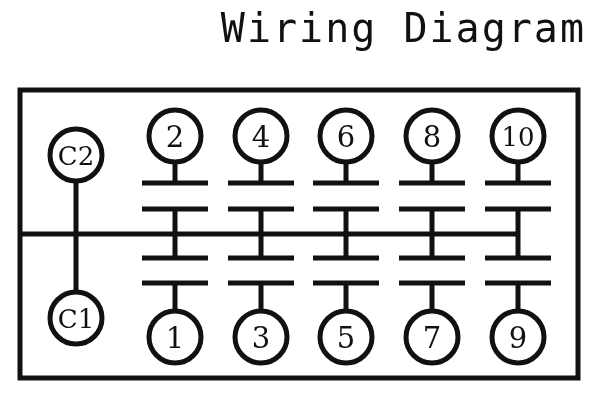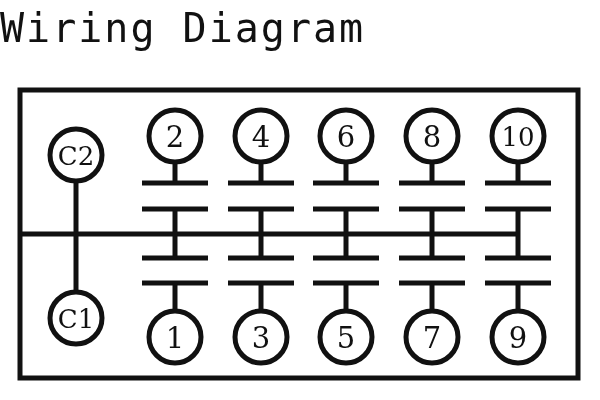--- a/index.html
+++ b/index.html
@@ -17,21 +17,21 @@
     position: relative;
     width: 600px;
     height: 400px;
     background: #ffffff;
   }
   #title {
     position: absolute;
     left: 0;
     top: 8px;
     width: 586px;
-    text-align: left;
+    text-align: right;
     font-family: "DejaVu Sans Mono", monospace;
     font-size: 40px;
     letter-spacing: 2px;
     color: #111111;
     white-space: pre;
     line-height: 1;
   }
   #diagram-svg {
     position: absolute;
     left: 0;

